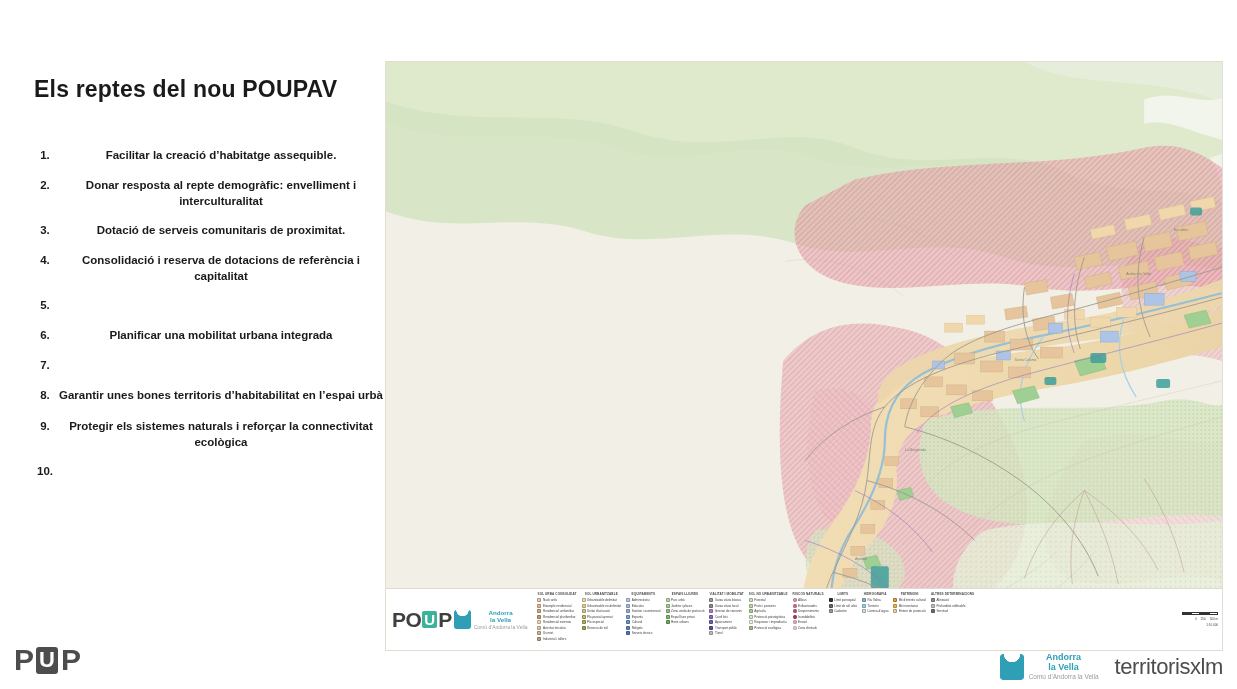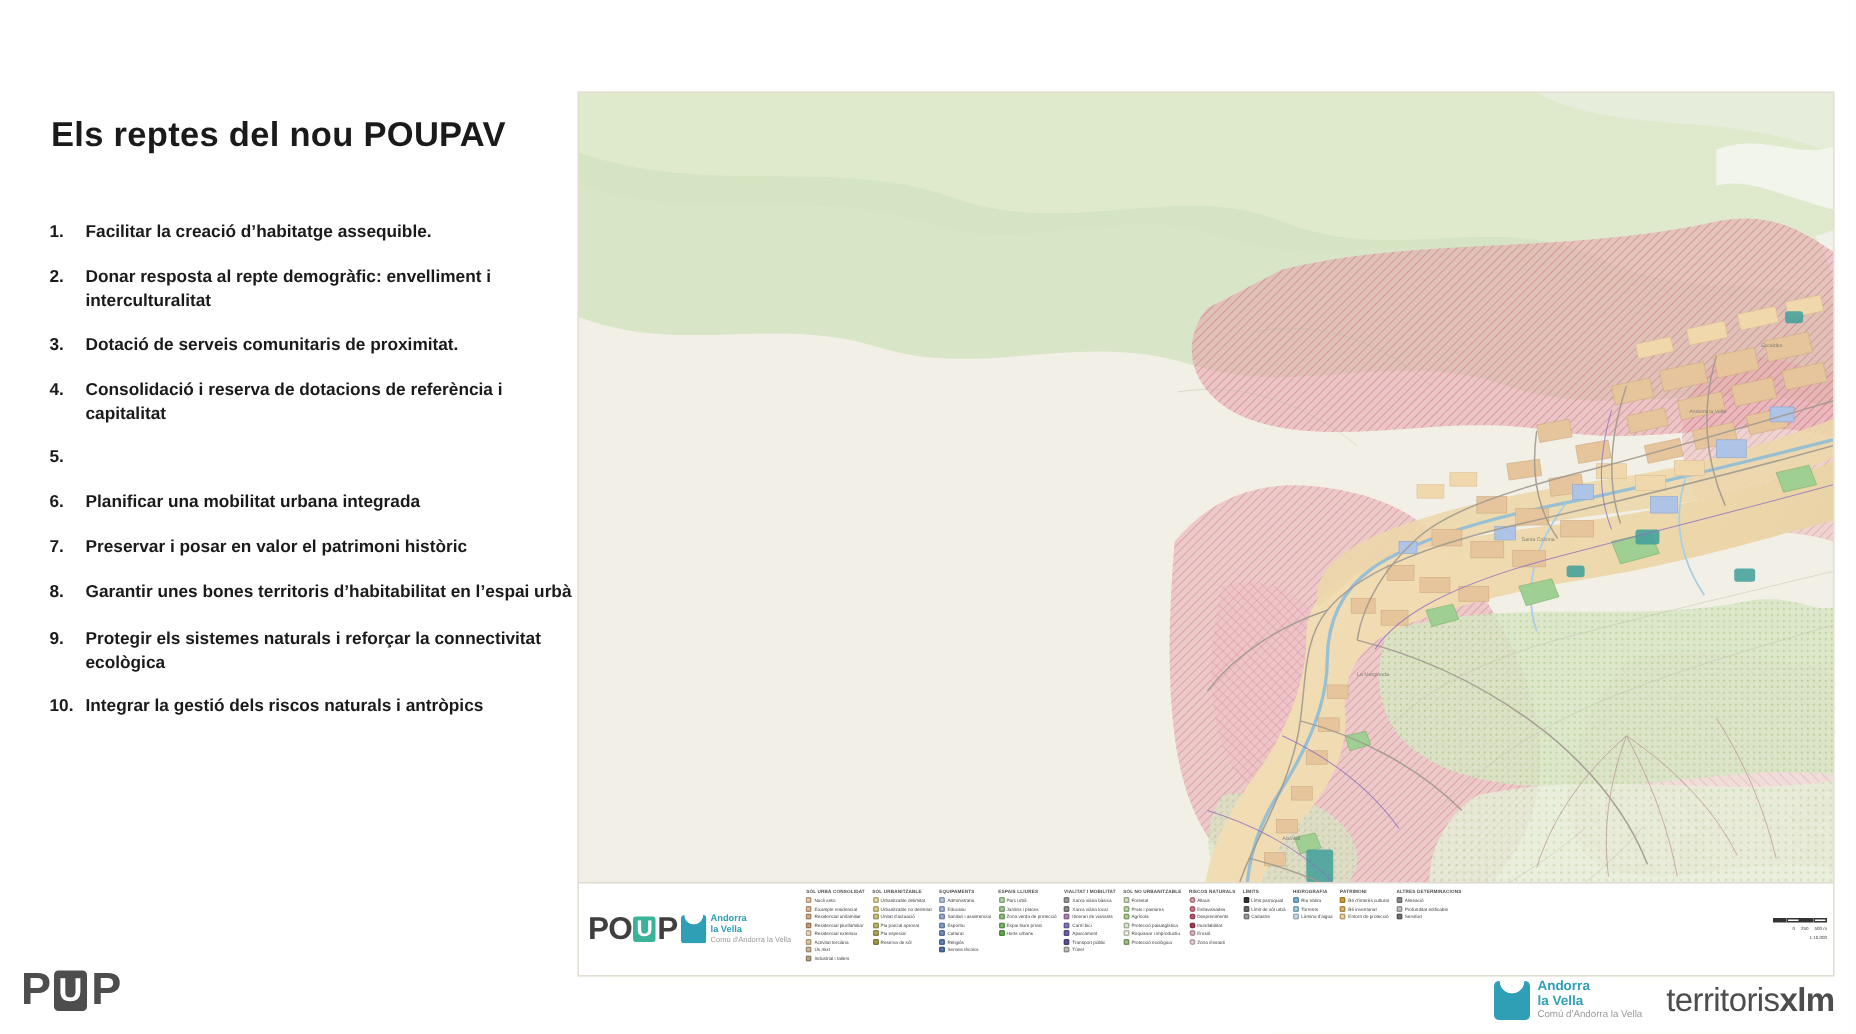--- a/index.html
+++ b/index.html
@@ -7,20 +7,21 @@
     margin: 0; padding: 0;
     width: 1237px; height: 689px;
     background: #ffffff;
     font-family: "Liberation Sans", sans-serif;
     overflow: hidden;
   }
   .slide {
     position: relative;
     width: 1237px; height: 689px;
     background: #ffffff;
+    text-align: center;
   }
 
   
   .left-col {
     position: absolute;
     left: 0; top: 0;
     width: 385px; height: 689px;
   }
   .slide-title {
     position: absolute;
@@ -210,21 +211,21 @@
   .alv-foot .mark {
     width: 24px; height: 26px;
     background: #2f9fb5;
     -webkit-mask: radial-gradient(circle at 50% 0%, transparent 8px, #000 8.5px);
             mask: radial-gradient(circle at 50% 0%, transparent 8px, #000 8.5px);
     border-radius: 3px;
   }
   .alv-foot .tx { font-size: 9px; font-weight: bold; color: #2f9fb5; line-height: 10px; }
   .alv-foot .tx .sub { display: block; color: #9b9b9b; font-weight: normal; font-size: 6.5px; }
   .terr { font-size: 22px; color: #4d4d4d; letter-spacing: -0.4px; }
-  .terr b { font-weight: bold; }
+  .terr b { font-weight: normal; }
 </style>
 </head>
 <body>
 
 <div class="slide">
 
   <div class="left-col">
     <div class="slide-title">Els reptes del nou POUPAV</div>
 
     <div class="challenge-list">
@@ -246,33 +247,31 @@
       </div>
       <div class="challenge">
         <span class="num">5.</span>
       </div>
       <div class="challenge">
         <span class="num">6.</span>
         <span class="txt">Planificar una mobilitat urbana integrada</span>
       </div>
       <div class="challenge">
         <span class="num">7.</span>
-        <span class="txt">Preservar i posar en valor el patrimoni històric</span>
       </div>
       <div class="challenge two-line">
         <span class="num">8.</span>
         <span class="txt"> Garantir unes bones territoris d’habitabilitat en l’espai urbà</span>
       </div>
       <div class="challenge two-line">
         <span class="num">9.</span>
         <span class="txt">Protegir els sistemes naturals i reforçar la connectivitat ecològica</span>
       </div>
       <div class="challenge">
         <span class="num wide">10.</span>
-        <span class="txt">Integrar la gestió dels riscos naturals i antròpics</span>
       </div>
     </div>
 
     <div class="poup-logo-bl">
       <span class="pl">P</span>
       <span class="badge">U</span>
       <span class="pl">P</span>
     </div>
   </div>
 

